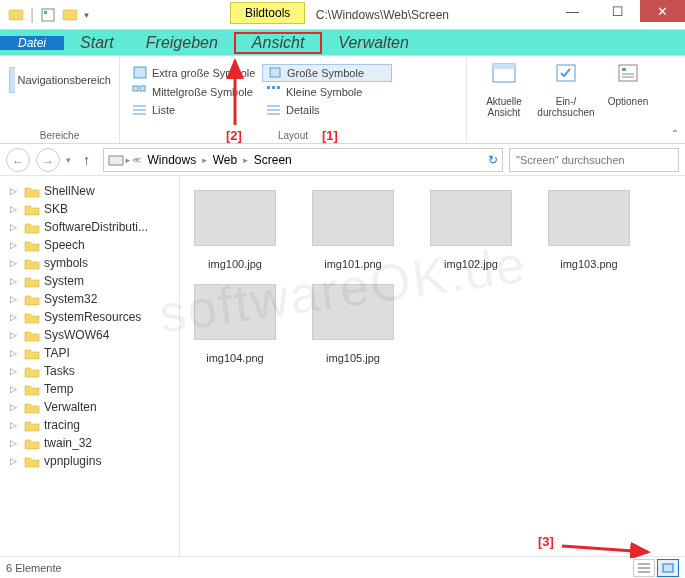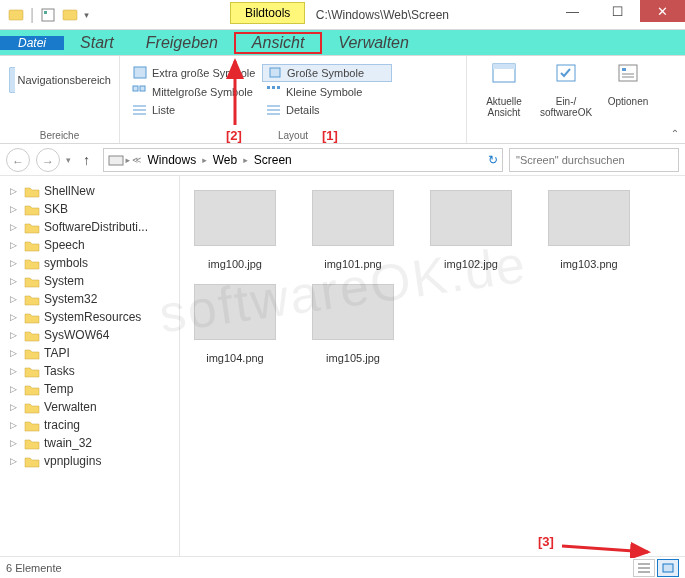--- a/index.html
+++ b/index.html
@@ -184,21 +184,21 @@
           <rect x="3" y="2" width="22" height="18" fill="#fff" stroke="#5a9bd5"></rect>
           <rect x="3" y="2" width="22" height="5" fill="#cde3f5"></rect>
         </svg>
         <span>Aktuelle Ansicht</span>
       </div>
     <div class="btn">
         <svg>
           <rect x="5" y="3" width="18" height="16" fill="#fff" stroke="#5a9bd5"></rect>
           <path d="M9 11 l3 3 l6 -7" stroke="#5a9bd5" fill="none" stroke-width="2"></path>
         </svg>
-        <span>Ein-/ softwareOK</span>
+        <span>Ein-/ durchsuchen</span>
       </div>
     <div class="btn">
         <svg>
           <rect x="5" y="3" width="18" height="16" fill="#fff" stroke="#888"></rect>
           <rect x="8" y="6" width="4" height="3" fill="#5a9bd5"></rect>
           <path d="M8 12 h12 M8 15 h12" stroke="#888"></path>
         </svg>
         <span>Optionen</span>
       </div>
   </div>

